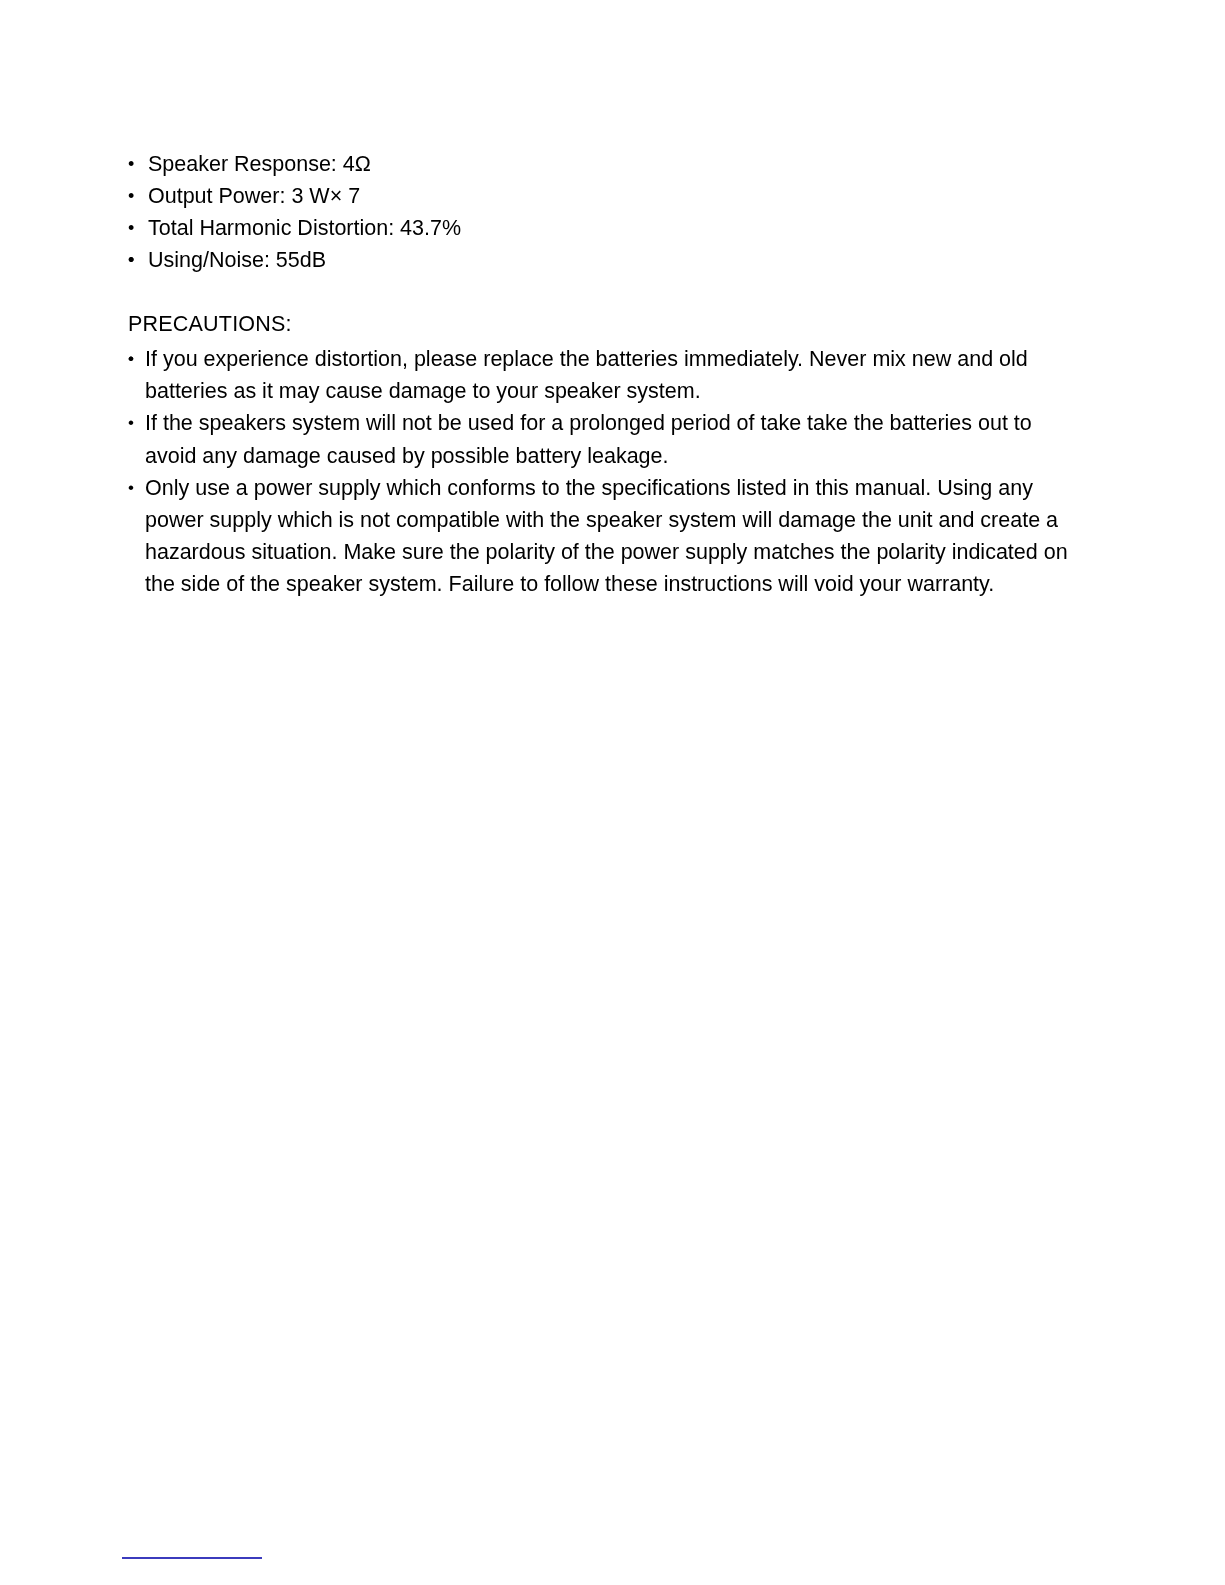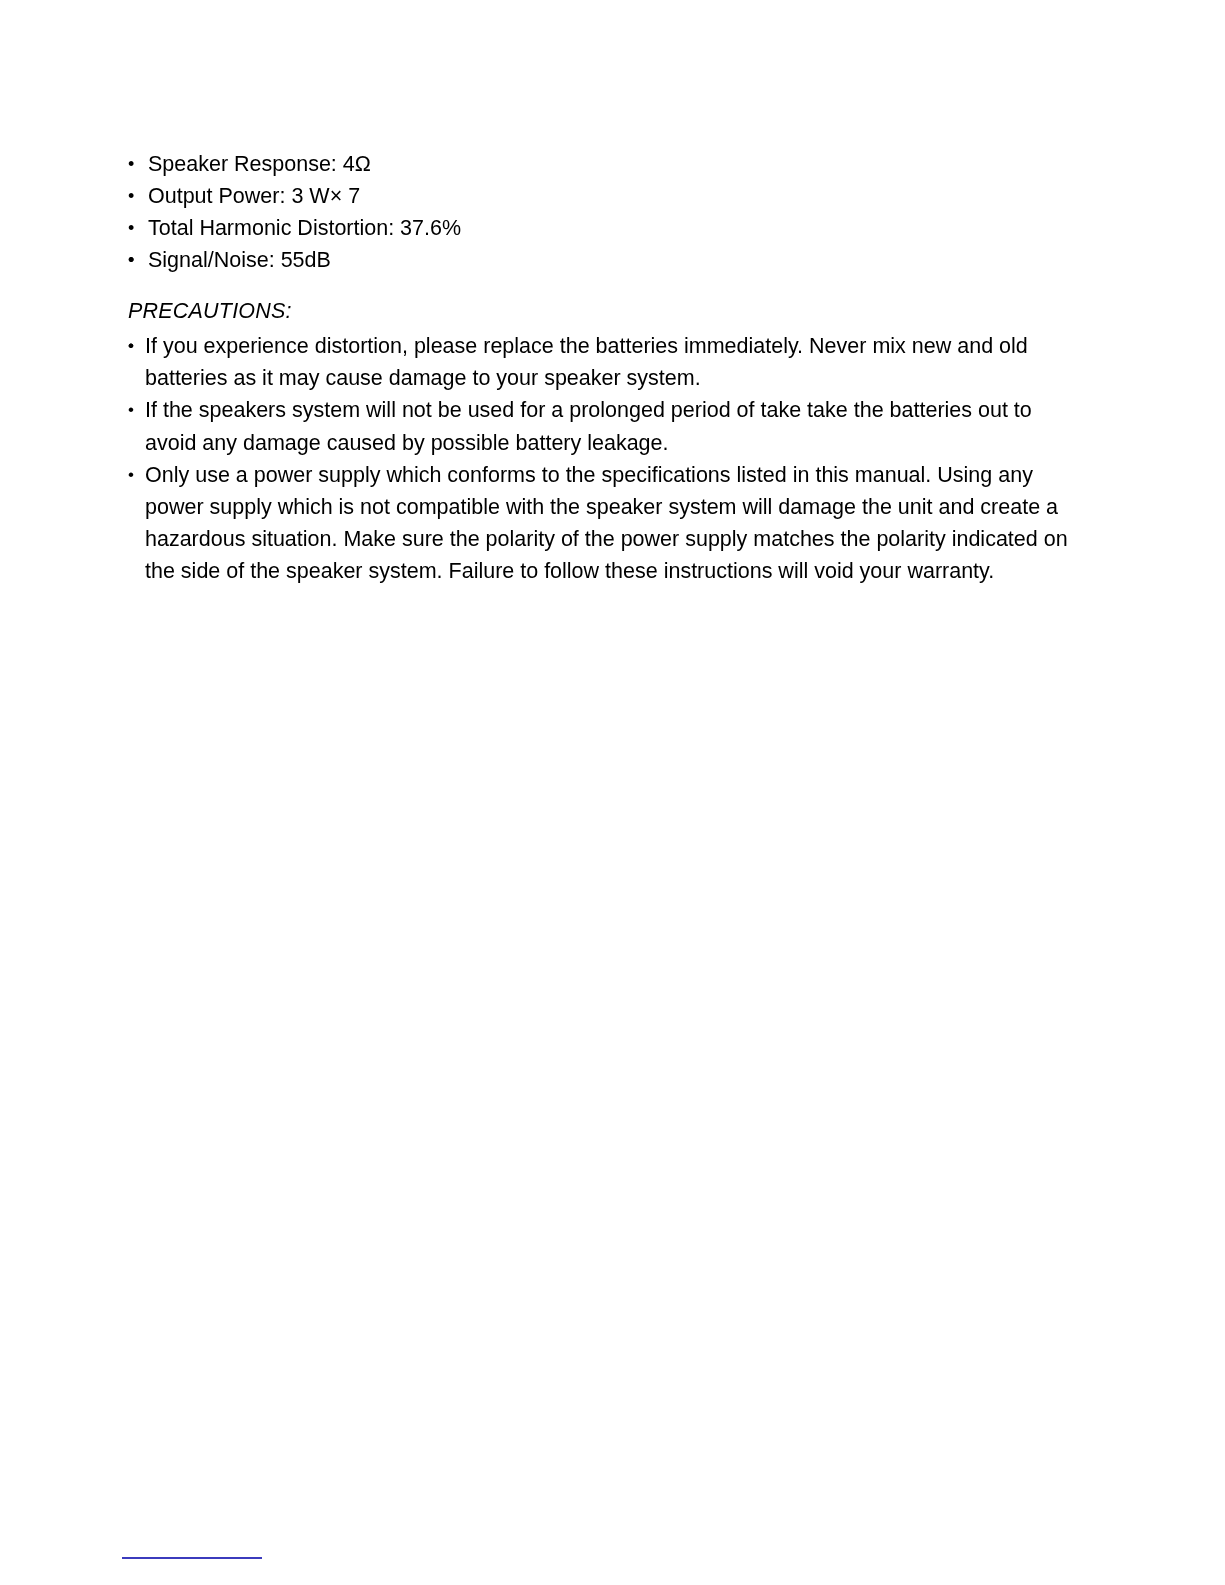--- a/index.html
+++ b/index.html
@@ -46,26 +46,25 @@
   .spec-item .bullet {
     position: absolute;
     left: 0;
     top: 0;
     font-size: 18px;
     line-height: 32px;
   }
 
   
   .precautions-heading {
-    margin-top: 20px;
+    margin-top: 33px;
     margin-bottom: 4px;
     font-size: 21.5px;
     line-height: 30px;
     letter-spacing: 0.2px;
-    font-style: italic;
   }
   .prec-list {
     list-style: none;
     margin: 0;
     padding: 0;
   }
   .prec-item {
     position: relative;
     padding-left: 17px;
     font-size: 21.5px;
@@ -102,28 +101,28 @@
       <li class="spec-item">
         <span class="bullet">•</span>
         <span>Speaker Response: 4Ω</span>
       </li>
       <li class="spec-item">
         <span class="bullet">•</span>
         <span>Output Power: 3 W× 7</span>
       </li>
       <li class="spec-item">
         <span class="bullet">•</span>
-        <span>Total Harmonic Distortion:  37.6%</span>
+        <span>Total Harmonic Distortion:  43.7%</span>
       </li>
       <li class="spec-item">
         <span class="bullet">•</span>
       </li>
       <li class="spec-item">
         <span class="bullet">•</span>
-        <span>Signal/Noise:  55dB</span>
+        <span>Using/Noise:  55dB</span>
       </li>
     </ul>
 
     <div class="precautions-heading">PRECAUTIONS:</div>
 
     <ul class="prec-list">
       <li class="prec-item">
         <span class="bullet">•</span>
       </li>
       <li class="prec-item">

